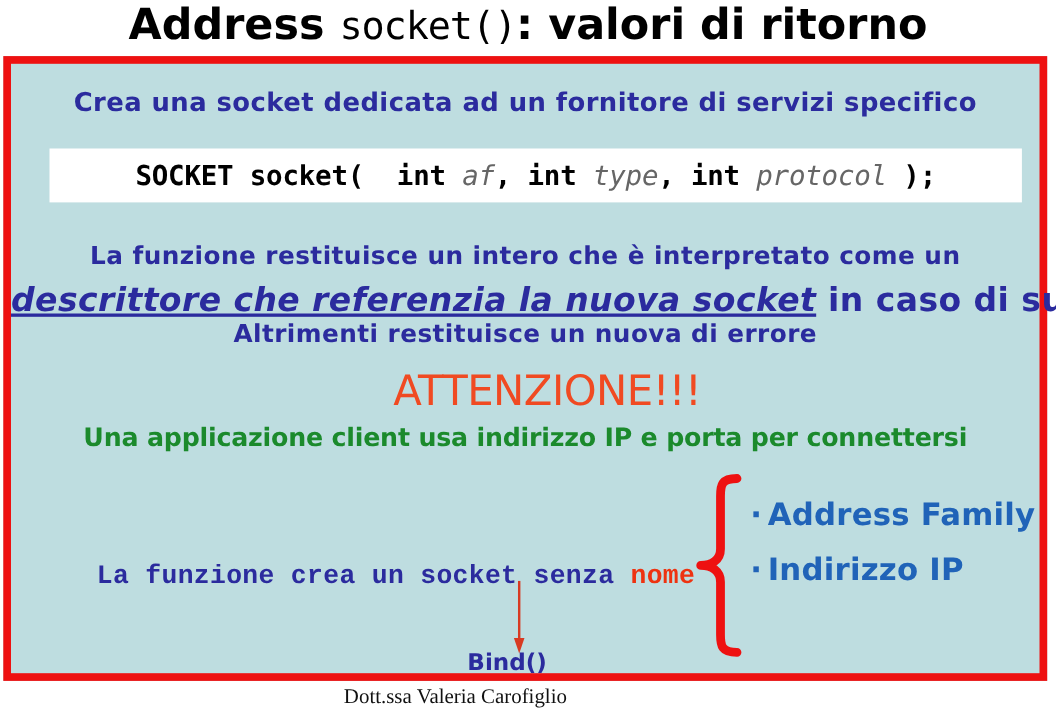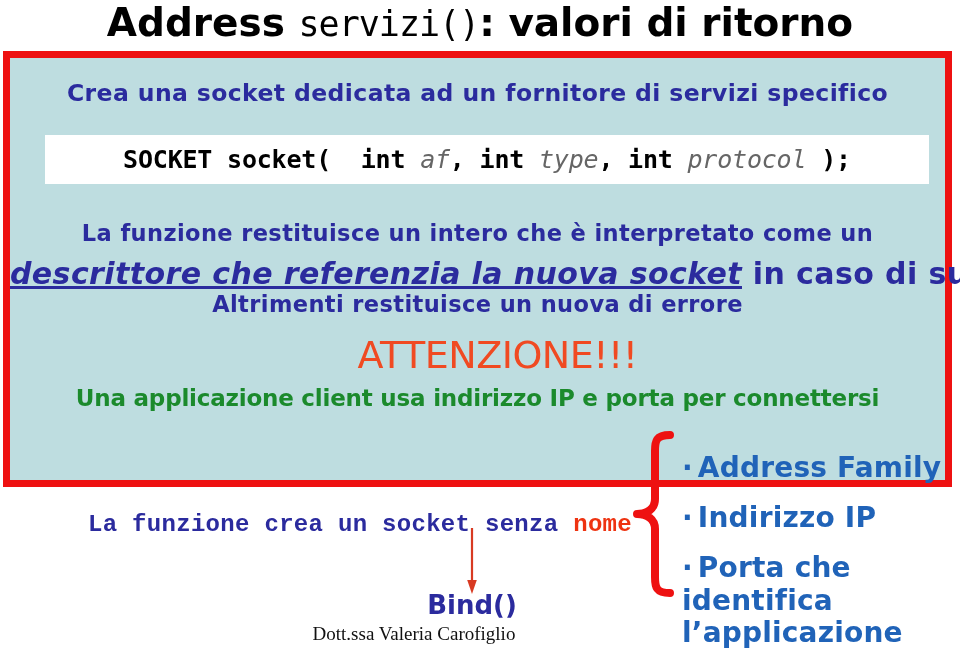--- a/index.html
+++ b/index.html
@@ -42,21 +42,21 @@
     font-size: 35px;
     letter-spacing: -1px;
   }
 
   
   #frame {
     position: absolute;
     left: 3px;
     top: 51px;
     width: 949px;
-    height: 436px;
+    height: 568px;
     box-sizing: border-box;
     border: 7px solid #ee1111;
     background: #bedde0;
   }
   #framebody {
     position: absolute;
     left: 0;
     top: 0;
     width: 100%;
     height: 100%;
@@ -155,29 +155,29 @@
   
   #arrow {
     position: absolute;
     left: 455px;
     top: 470px;
     width: 14px;
     height: 68px;
   }
   #bind {
     position: absolute;
-    left: 402px;
+    left: 391px;
     top: 532px;
     width: 120px;
     text-align: center;
     white-space: nowrap;
     color: #2b2b9e;
     font-family: "DejaVu Sans", sans-serif;
     font-weight: bold;
-    font-size: 26px;
+    font-size: 21px;
   }
 
   
   #brace {
     position: absolute;
     left: 620px;
     top: 371px;
     width: 46px;
     height: 170px;
   }
@@ -213,21 +213,21 @@
     font-family: Liberation Serif, serif;
     font-size: 19px;
   }
 </style>
 </head>
 <body>
 
 <div id="slide">
 
   <div id="title">
-    <span class="t-word">Address </span><span class="t-mono">servizi()</span><span class="t-word">: valori di ritorno</span>
+    <span class="t-word">Address </span><span class="t-mono">socket()</span><span class="t-word">: valori di ritorno</span>
   </div>
 
   <div id="frame">
     <div id="framebody">
 
       <div class="blue-line" id="lead-line">Crea una socket dedicata ad un fornitore di servizi specifico</div>
 
       <div id="codebox">
         <div id="codetext"><span class="kw">SOCKET</span><span class="pl">&nbsp;</span><span class="kw">socket(</span><span class="pl">&nbsp;&nbsp;</span><span class="kw">int</span><span class="pl">&nbsp;</span><span class="arg">af</span><span class="kw">, </span><span class="kw">int</span><span class="pl">&nbsp;</span><span class="arg">type</span><span class="kw">, </span><span class="kw">int</span><span class="pl">&nbsp;</span><span class="arg">protocol</span><span class="pl">&nbsp;</span><span class="kw">);</span></div>
       </div>
@@ -249,21 +249,20 @@
 
       <div id="bind">Bind()</div>
 
       <svg id="brace" viewBox="0 0 46 170">
         <path d="M 40 6 C 26 6 25 12 25 22 L 25 70 C 25 80 17 85 7 85 C 17 85 25 90 25 100 L 25 148 C 25 158 26 164 40 164" fill="none" stroke="#ee1111" stroke-width="8" stroke-linecap="round" stroke-linejoin="round"></path>
       </svg>
 
       <div id="bullets">
         <div class="bullet"><span class="dot">·</span><span>Address Family</span></div>
         <div class="bullet"><span class="dot">·</span><span>Indirizzo IP</span></div>
-        <div class="bullet last"><span class="dot">·</span><span>Porta che identifica l’applicazione</span></div>
       </div>
 
     </div>
   </div>
 
   <div id="footer">Dott.ssa Valeria Carofiglio</div>
 
 </div>
 
 </body></html>

